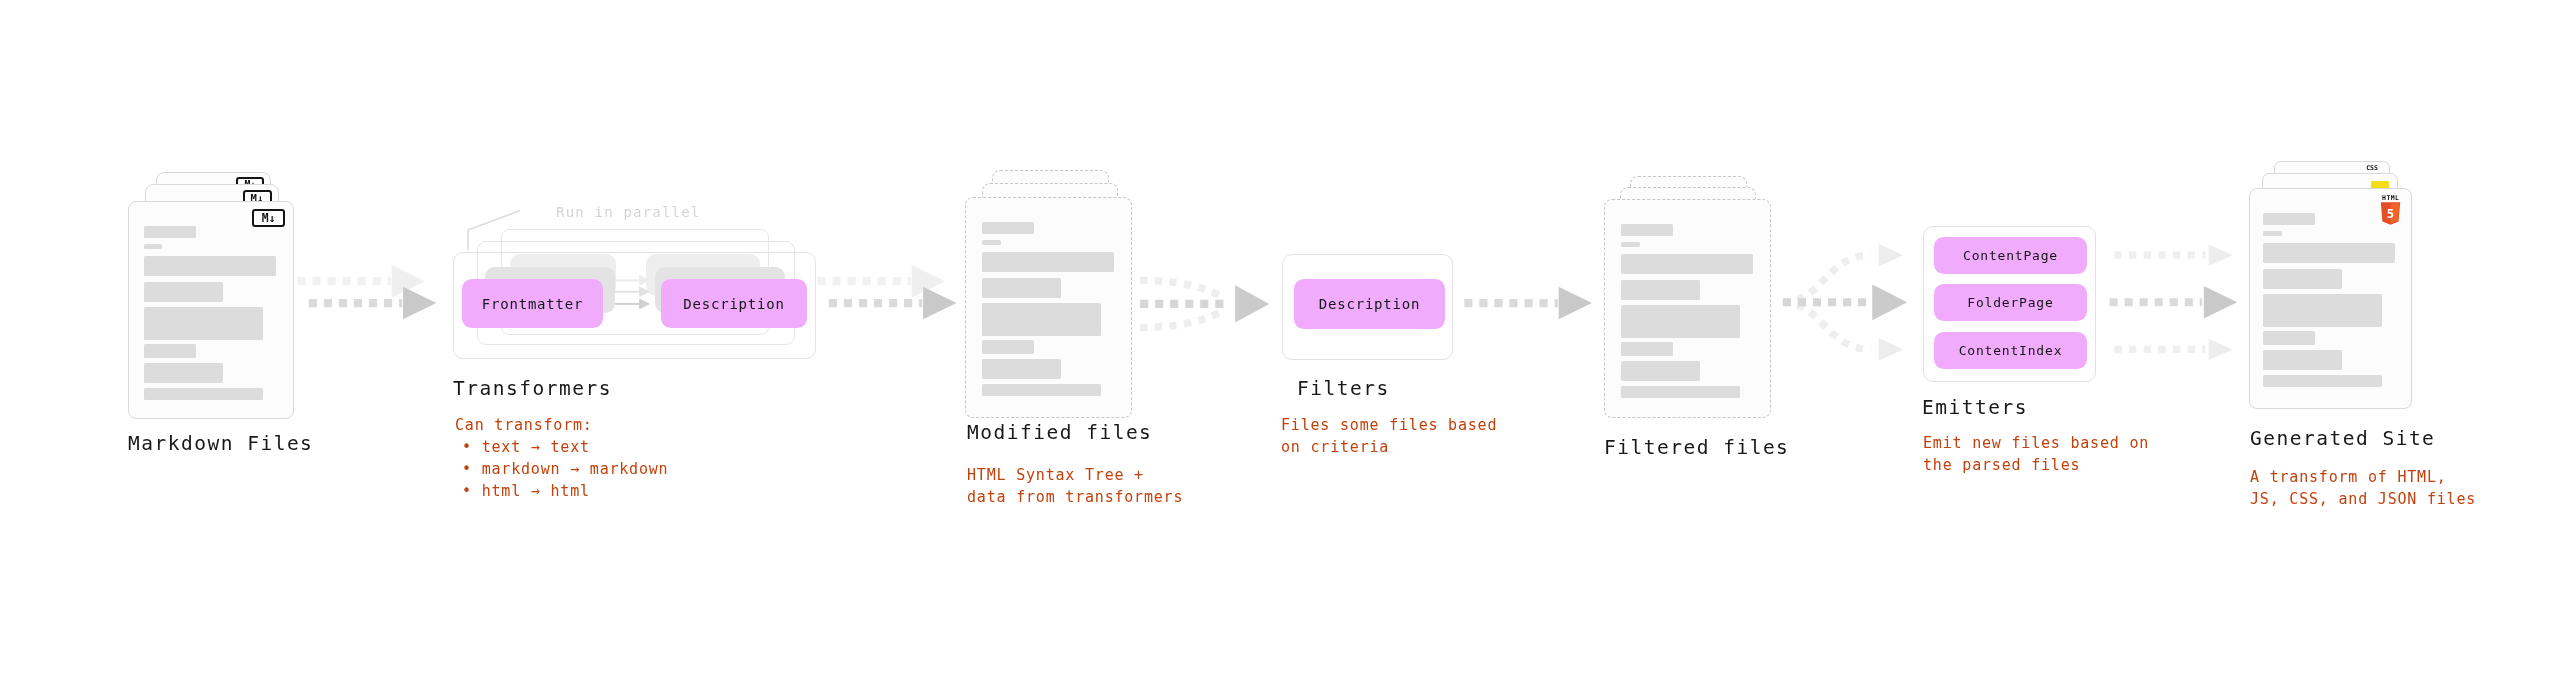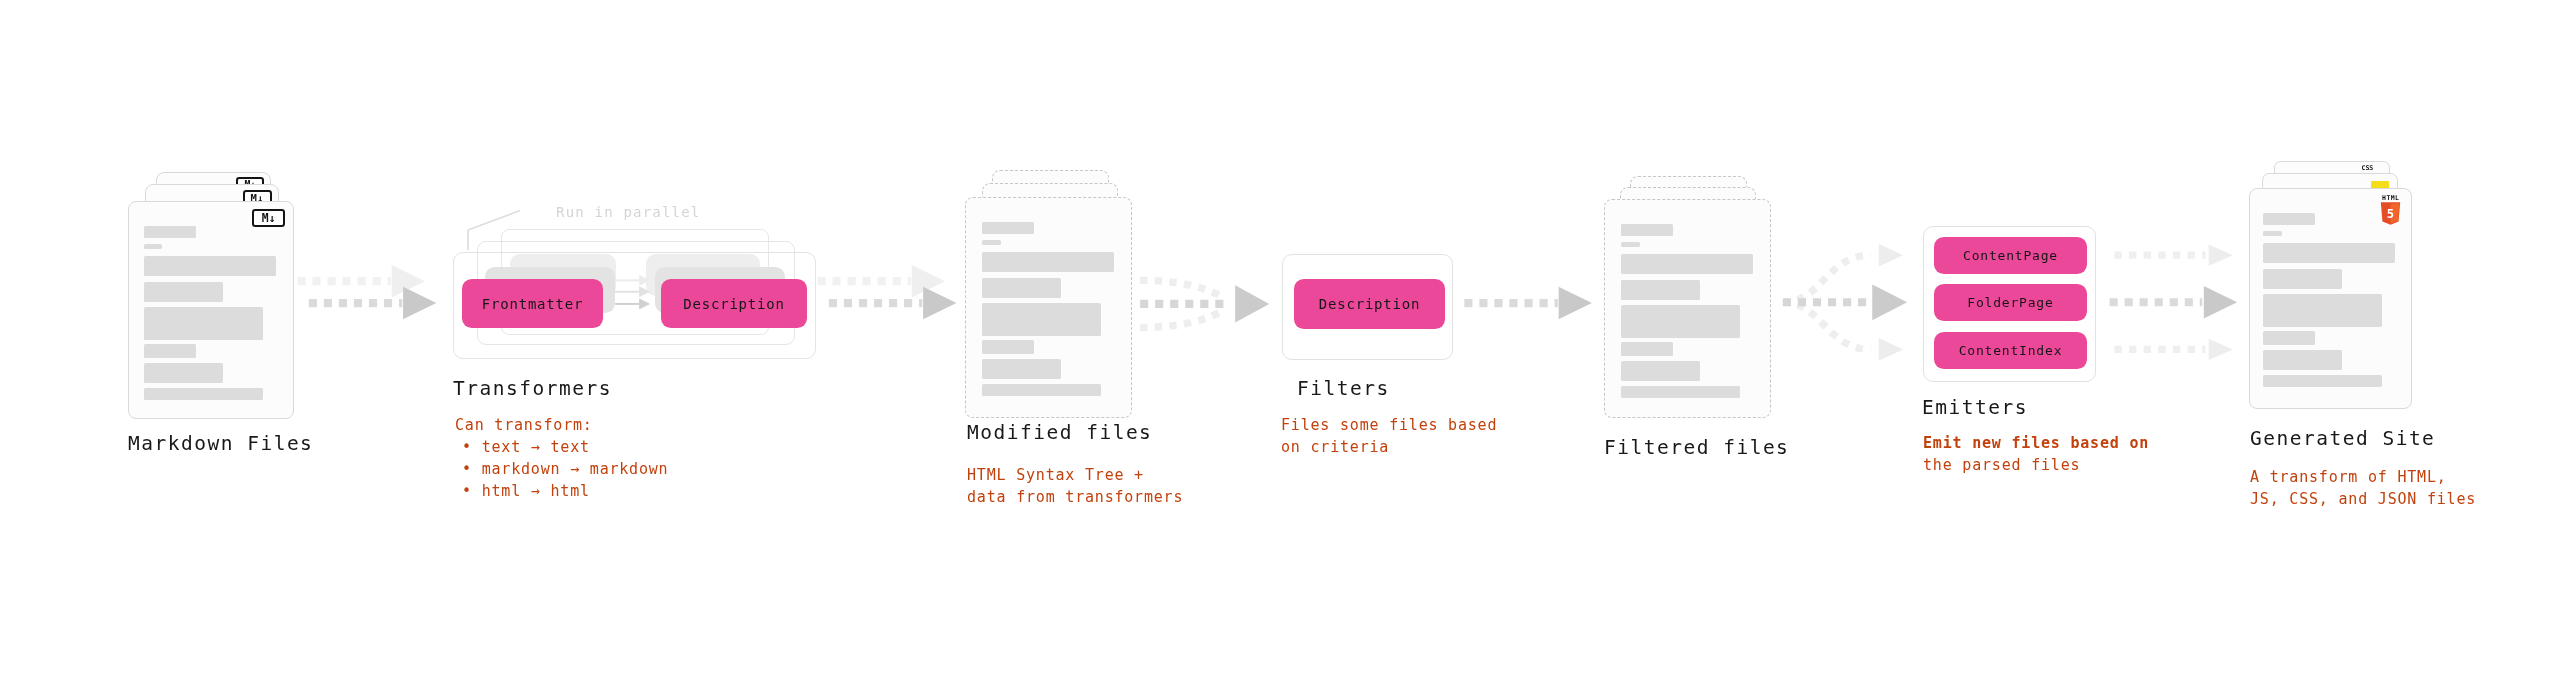--- a/index.html
+++ b/index.html
@@ -6,31 +6,31 @@
   .canvas{position:relative;width:2576px;height:681px;background:#fff;overflow:hidden;
     font-family:"DejaVu Sans Mono","Liberation Mono",monospace;color:#1e1e1e;}
   
   .doc-card{position:absolute;background:#fcfcfc;border:1.2px solid #d9d9d9;border-radius:8.1px;box-sizing:border-box;}
   .doc-card.dashed{border:1.2px dashed #c6c6c6;background:#fcfcfc;}
   .doc-bars{position:absolute;inset:0;}
   .doc-bar{position:absolute;background:#dcdcdc;border-radius:1.6px;}
   
   .md-badge{position:absolute;background:#fff;border:2px solid #141414;border-radius:3.3px;
     font-weight:bold;color:#141414;display:flex;align-items:center;justify-content:center;box-sizing:border-box;}
-  .css-badge{position:absolute;text-align:left;}
+  .css-badge{position:absolute;text-align:center;}
   .css-badge .css-txt{font-size:6.5px;font-weight:bold;line-height:6.5px;color:#111;letter-spacing:0;}
   .css-badge .css-bar{height:2.8px;margin-top:0.8px;border-radius:0.8px;}
   .js-badge{position:absolute;border-radius:0.8px;}
   .html5-badge{position:absolute;text-align:center;}
   .html5-badge .html-txt{font-size:6.5px;font-weight:bold;letter-spacing:0.4px;line-height:7.3px;color:#111;text-align:center;}
   
   .frame-box{position:absolute;border:1.2px solid #e3e3e3;border-radius:9.8px;box-sizing:border-box;background:transparent;}
   .solid-box{position:absolute;border:1.2px solid #e2e2e2;border-radius:9.8px;box-sizing:border-box;background:#fff;}
   
-  .chip{position:absolute;background:#ec4899;border-radius:9.8px;display:flex;align-items:center;justify-content:center;
+  .chip{position:absolute;background:#f0abfc;border-radius:9.8px;display:flex;align-items:center;justify-content:center;
     font-size:14px;letter-spacing:0.8px;color:#161616;}
   .chip.ghost1{background:#e3e3e3;}
   .chip.ghost2{background:#eeeeee;}
   
   .h-label{position:absolute;font-size:19.5px;letter-spacing:1.5px;color:#191919;white-space:nowrap;}
   .sub{position:absolute;font-size:15px;letter-spacing:0.8px;color:#c2410c;white-space:nowrap;}
   .annot{position:absolute;font-size:14px;letter-spacing:1.2px;color:#d4d4d4;white-space:nowrap;}
   svg.connectors{position:absolute;left:0;top:0;pointer-events:none;}
 </style>
 </head>
@@ -128,21 +128,21 @@
     </div>
     <div class="h-label" style="left:1604px;top:436px;">Filtered files</div>
   </div>
 
   <div>
     <div class="solid-box" style="left:1923px;top:226px;width:173px;height:156px;"></div>
     <div class="chip" style="left:1934px;top:237px;width:153px;height:37px;font-size:13px;">ContentPage</div>
     <div class="chip" style="left:1934px;top:284px;width:153px;height:37px;font-size:13px;">FolderPage</div>
     <div class="chip" style="left:1934px;top:332px;width:153px;height:37px;font-size:13px;">ContentIndex</div>
     <div class="h-label" style="left:1922px;top:396px;">Emitters</div>
-    <div class="sub" style="left:1923px;top:434px;font-weight:bold;">Emit new files based on</div>
+    <div class="sub" style="left:1923px;top:434px;">Emit new files based on</div>
     <div class="sub" style="left:1923px;top:456px;">the parsed files</div>
   </div>
 
   <div>
     <div class="doc-card" style="left:2274px;top:161px;width:116px;height:73px;border-radius:6.5px;">
       <div class="css-badge" style="right:6.5px;top:3.3px;width:21px;">
         <div class="css-txt">CSS</div>
         <div class="css-bar" style="background:#2962f1;"></div>
       </div>
     </div>

